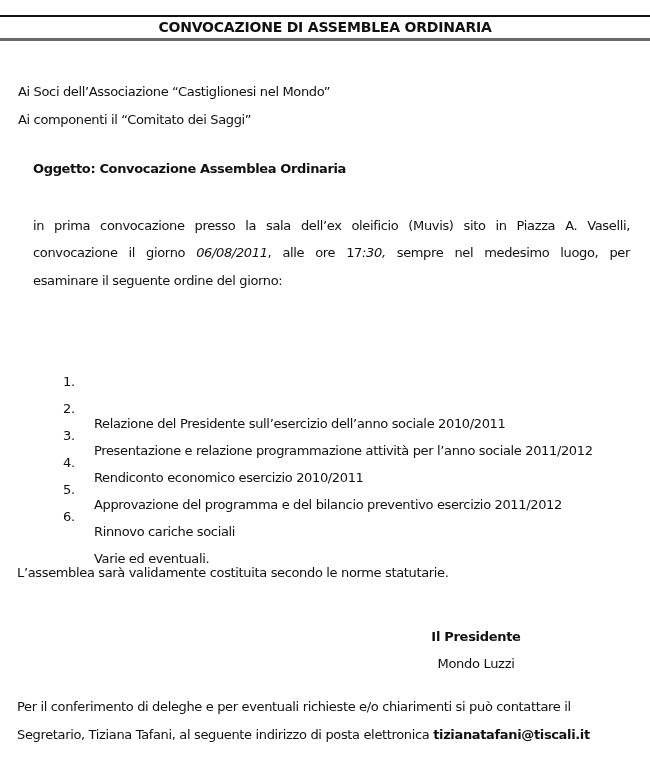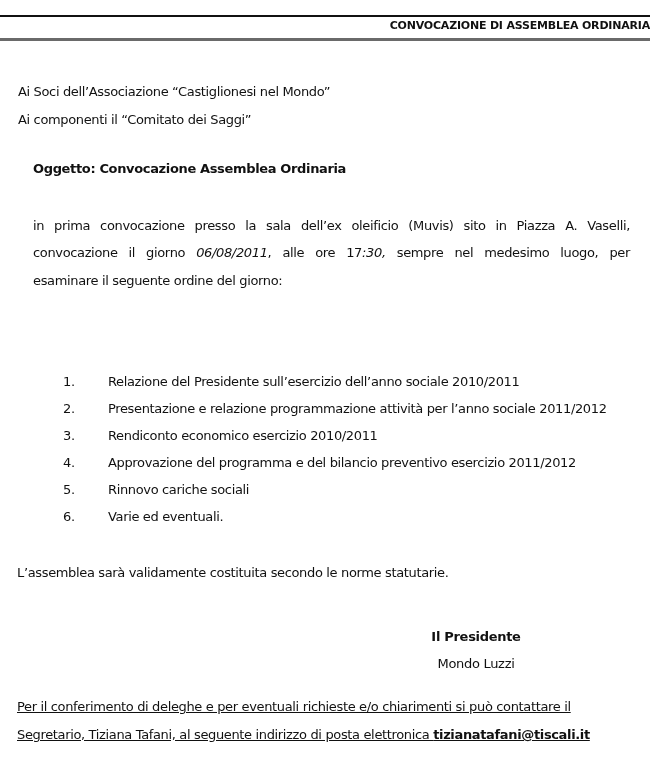--- a/index.html
+++ b/index.html
@@ -10,42 +10,42 @@
       font-size: 13px;
     }
     .title-bar {
       position: absolute; left: 0; top: 15px; width: 650px; height: 21px;
       border-top: 2px solid #111111;
       border-bottom: 3px solid #6a6a6a;
       box-sizing: content-box;
     }
     .title-text {
       position: absolute; left: 0; right: 0; top: 2px;
-      text-align: right; font-weight: bold; font-size: 11px;
+      text-align: center; font-weight: bold; font-size: 14px;
       letter-spacing: -0.2px;
     }
     .line { position: absolute; white-space: nowrap; letter-spacing: -0.35px; }
     .bold { font-weight: bold; }
     .para {
       position: absolute; left: 33px; top: 212px; width: 597px;
       line-height: 27.3px; text-align: justify; letter-spacing: -0.35px;
     }
     .para .row { display: block; text-align: justify; text-align-last: justify; height: 27.3px; }
     .para .row.last { text-align-last: left; }
     .list {
       position: absolute; left: 0; top: 368px; margin: 0; padding: 0; list-style: none;
     }
     .list li { position: relative; height: 27.1px; line-height: 27.1px; white-space: nowrap; letter-spacing: -0.35px; }
     .list .num { position: absolute; left: 63px; }
-    .list .txt { position: absolute; left: 108px; }
+    .list .txt { position: absolute; left: 94px; margin-top: 42px; }
     .sig { position: absolute; left: 400px; width: 152px; text-align: center; white-space: nowrap; letter-spacing: -0.3px; margin-top: 10px; }
     .footer {
       position: absolute; left: 17px; width: 615px; letter-spacing: -0.35px; white-space: nowrap;
     }
-    .footer .row { height: 28px; line-height: 28px; display: block; text-decoration: underline; }
+    .footer .row { height: 28px; line-height: 28px; display: block; }
     i, em { font-style: italic; }
   </style>
 </head>
 <body>
 
 <div class="title-bar">
   <div class="title-text">CONVOCAZIONE DI ASSEMBLEA ORDINARIA</div>
 </div>
 
 <div class="line" style="left:18px; top:84px;">Ai Soci dell’Associazione “Castiglionesi nel Mondo”</div>

